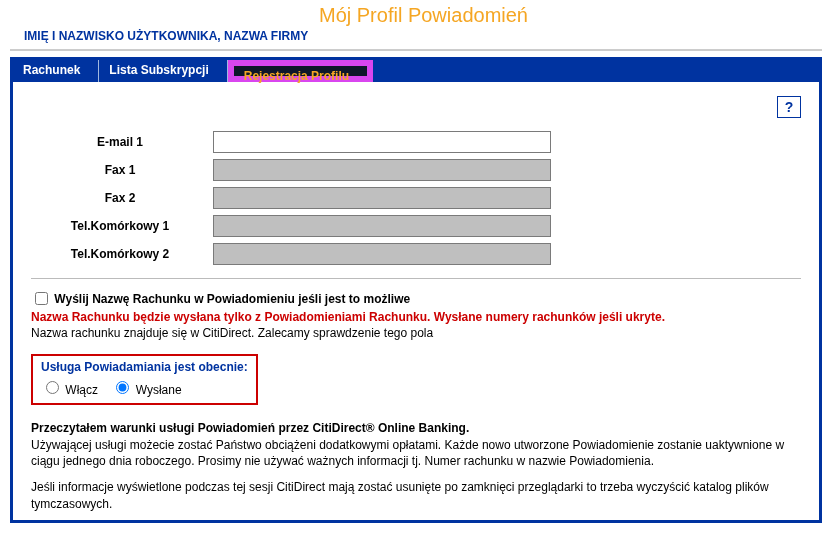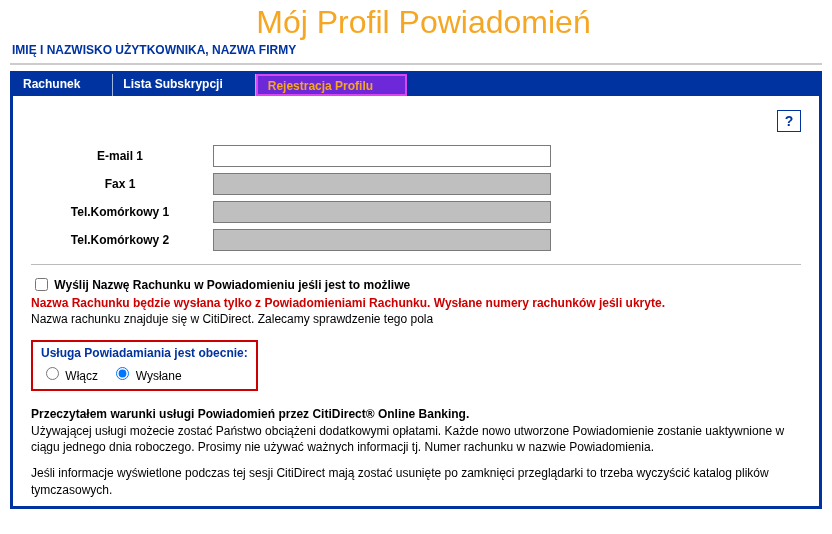--- a/index.html
+++ b/index.html
@@ -6,29 +6,29 @@
     margin: 0;
     padding: 0;
     font-family: Arial, sans-serif;
     font-size: 12px;
     background: #fff;
     width: 832px;
   }
   .page-title {
     text-align: center;
     color: #f5a623;
-    font-size: 32px;
+    font-size: 20px;
     font-weight: normal;
     margin: 4px 0 2px 15px;
   }
   .user-info {
     color: #0033a0;
     font-weight: bold;
     font-size: 12px;
-    padding: 0 14px 6px 12px;
+    padding: 0 14px 6px 24px;
   }
   .hr-top {
     border: none;
     border-top: 2px solid #ccc;
     margin: 0 10px 6px 10px;
   }
   .container {
     margin: 0 10px;
     border: 3px solid #0033a0;
   }
@@ -36,44 +36,44 @@
     display: flex;
     background: #0033a0;
     height: 22px;
     align-items: stretch;
   }
   .tab {
     position: relative;
     color: #fff;
     font-weight: bold;
     font-size: 12px;
-    padding: 3px 32px 3px 10px;
+    padding: 3px 18px 3px 10px;
     border-right: 1px solid #0033a0;
     background: #0033a0;
     cursor: pointer;
   }
   .tab::after {
     content: "";
     position: absolute;
     right: -1px;
     top: 0;
     width: 0;
     height: 0;
     border-top: 11px solid transparent;
     border-bottom: 11px solid transparent;
     border-left: 10px solid #a0b8e0;
     display: none;
   }
   .tab.sep {
     border-right: 1px solid #a0b8e0;
   }
   .tab.active {
-    background: #6d28d9;
+    background: #0f172a;
     color: #f5a623;
-    border: 2px solid #d946ef;
+    border: 6px solid #d946ef;
   }
   .content {
     padding: 14px 18px 8px 18px;
     background: #fff;
   }
   .help-row {
     text-align: right;
     margin-bottom: 10px;
   }
   .help-btn {
@@ -180,20 +180,24 @@
     </div>
 
     <table class="form-table">
       <tbody>
           <tr>
         <td class="label-cell">E-mail 1</td>
         <td class="input-cell"><input type="text" value="" style=""></td>
       </tr>
       <tr>
         <td class="label-cell">Fax 1</td>
+        <td class="input-cell"><input type="text" class="disabled" readonly="" value="" style=""></td>
+      </tr>
+      <tr>
+        <td class="label-cell">Fax 2</td>
         <td class="input-cell"><input type="text" class="disabled" readonly="" value="" style=""></td>
       </tr>
       <tr>
         <td class="label-cell">Tel.Komórkowy 1</td>
         <td class="input-cell"><input type="text" class="disabled" readonly="" value="" style=""></td>
       </tr>
       <tr>
         <td class="label-cell">Tel.Komórkowy 2</td>
         <td class="input-cell"><input type="text" class="disabled" readonly="" value="" style=""></td>
       </tr>

